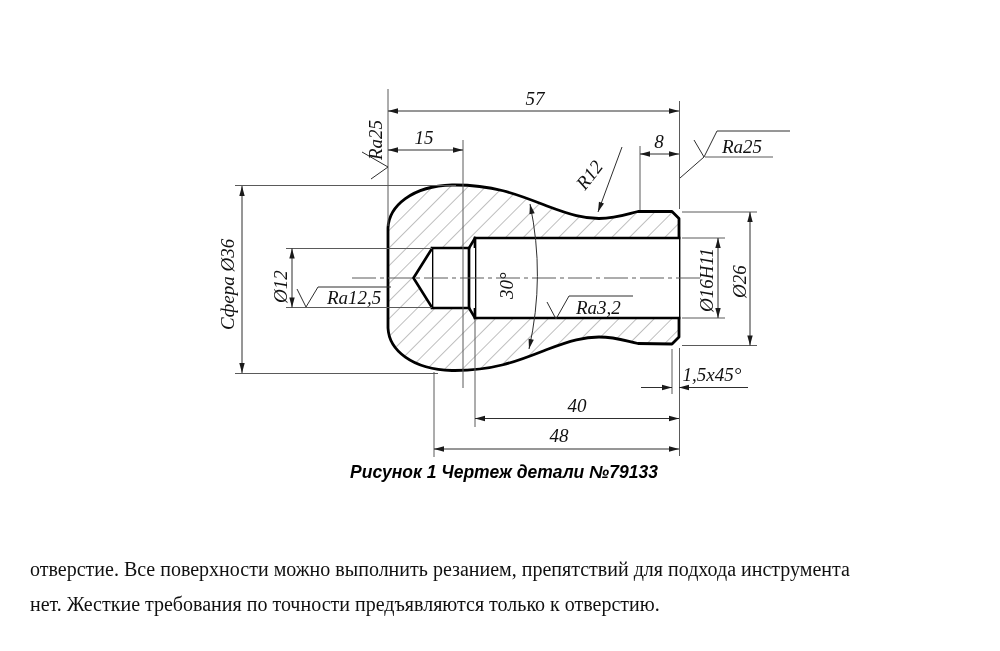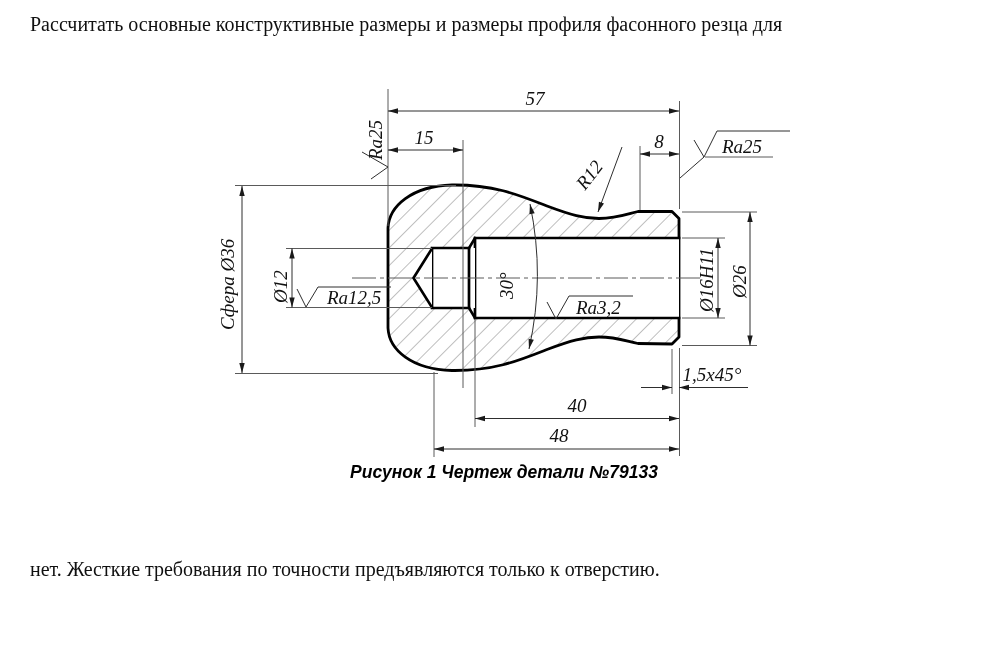--- a/index.html
+++ b/index.html
@@ -16,21 +16,20 @@
   svg text{font-family:"Liberation Serif", serif;font-style:italic;fill:#111;}
   .dimtxt{font-size:19px;}
   .thin{stroke:#2e2e2e;stroke-width:1;fill:none;}
   .ext{stroke:#5a5a5a;stroke-width:1;fill:none;}
   .thick{stroke:#000;stroke-width:2.7;fill:none;stroke-linecap:square;}
 </style>
 </head>
 <body>
 
 <div id="para-top" class="para">
-  <div>Рассчитать основные конструктивные размеры и размеры профиля фасонного резца для</div>
 </div>
 
 <svg id="drawing" width="1000" height="651" viewBox="0 0 1000 651">
   <defs>
     <marker id="arr" orient="auto-start-reverse" markerUnits="userSpaceOnUse" markerWidth="11" markerHeight="7" viewBox="-10.5 -3.2 11 6.4" refX="0" refY="0">
       <path d="M0,0 L-10,2.7 L-10,-2.7 Z" fill="#1a1a1a"></path>
     </marker>
     <pattern id="hatch" patternUnits="userSpaceOnUse" width="12.5" height="12.5" patternTransform="rotate(-45)">
       <line x1="0" y1="0" x2="12.5" y2="0" stroke="#707070" stroke-width="0.9"></line>
     </pattern>
@@ -142,14 +141,15 @@
   </g>
   <g>
     <path class="thin" d="M547,302 L556,319 L569,296 L633,296"></path>
     <text class="dimtxt" x="576" y="314">Ra3,2</text>
   </g>
 </svg>
 
 <div id="caption">Рисунок 1 Чертеж детали №79133</div>
 
 <div id="para-bottom" class="para">
+  <div>отверстие. Все поверхности можно выполнить резанием, препятствий для подхода инструмента</div>
   <div>нет. Жесткие требования по точности предъявляются только к отверстию.</div>
 </div>
 
 </body></html>

